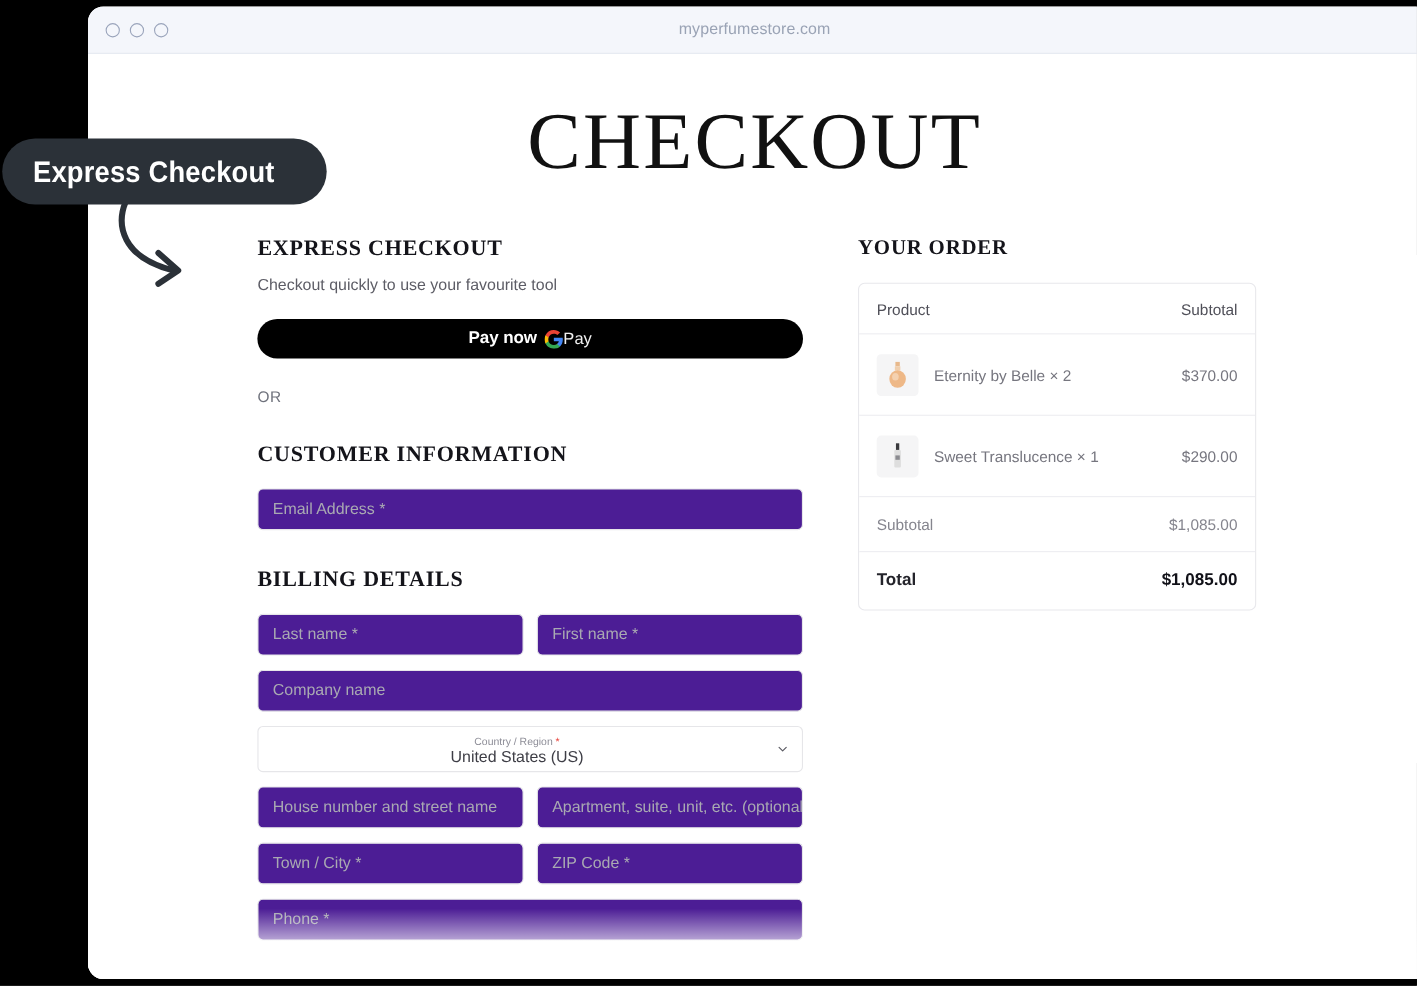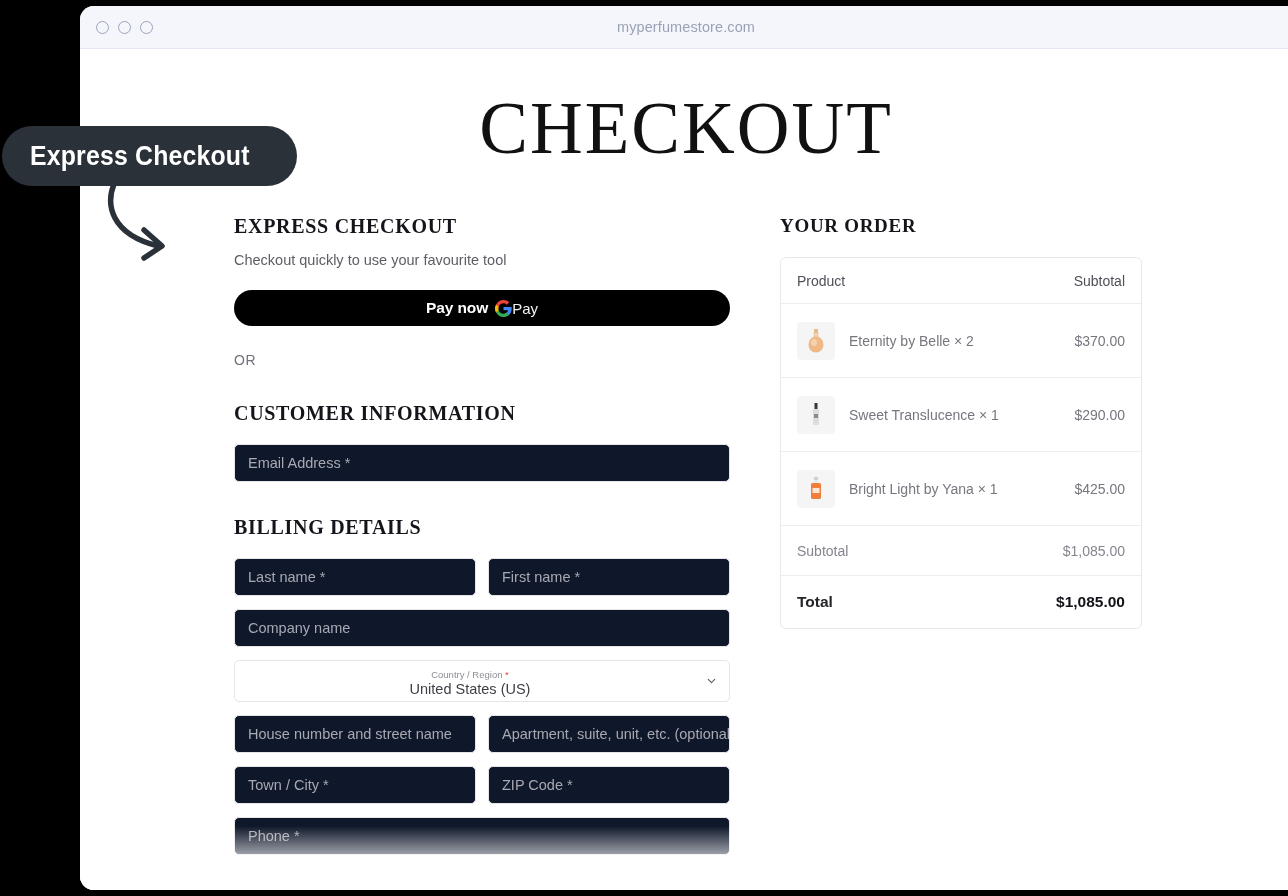--- a/index.html
+++ b/index.html
@@ -153,21 +153,21 @@
     display: flex;
     gap: 12px;
     margin-top: 13px;
   }
   .field-row.first { margin-top: 19px; }
 
   .input {
     height: 38px;
     border: 1px solid #e6e6e9;
     border-radius: 5px;
-    background: #0f172a;
+    background: #4c1d95;
     display: flex;
     align-items: center;
     padding: 0 13px;
     font-size: 14.5px;
     color: #a9a9b2;
     flex: 1;
     overflow: hidden;
     white-space: nowrap;
   }
   .input.full { width: 100%; }
@@ -405,34 +405,20 @@
                     <rect x="10.5" y="2" width="3" height="6" fill="#3a3a3e"></rect>
                     <rect x="9" y="8" width="6" height="16" rx="1" fill="#dedede"></rect>
                     <rect x="10" y="13" width="4" height="4" fill="#8b8b90"></rect>
                   </svg>
                 </span>
                 <span class="prod-name">Sweet Translucence × 1</span>
               </span>
               <span class="prod-price">$290.00</span>
             </div>
 
-            <div class="order-row">
-              <span class="prod-left">
-                <span class="thumb">
-                  <svg width="24" height="28" viewBox="0 0 24 28">
-                    <rect x="10" y="2" width="4" height="3" fill="#cfcfd3"></rect>
-                    <rect x="10.5" y="5" width="3" height="3" fill="#e8e8ea"></rect>
-                    <rect x="7" y="8" width="10" height="16" rx="1.5" fill="#f07f3c"></rect>
-                    <rect x="8.5" y="13" width="7" height="5" fill="#fbe6d6"></rect>
-                  </svg>
-                </span>
-                <span class="prod-name">Bright Light by Yana × 1</span>
-              </span>
-              <span class="prod-price">$425.00</span>
-            </div>
 
             <div class="order-row sum-row">
               <span class="sum-label">Subtotal</span>
               <span class="sum-value">$1,085.00</span>
             </div>
 
             <div class="order-row tot-row last">
               <span class="tot-label">Total</span>
               <span class="tot-value">$1,085.00</span>
             </div>

